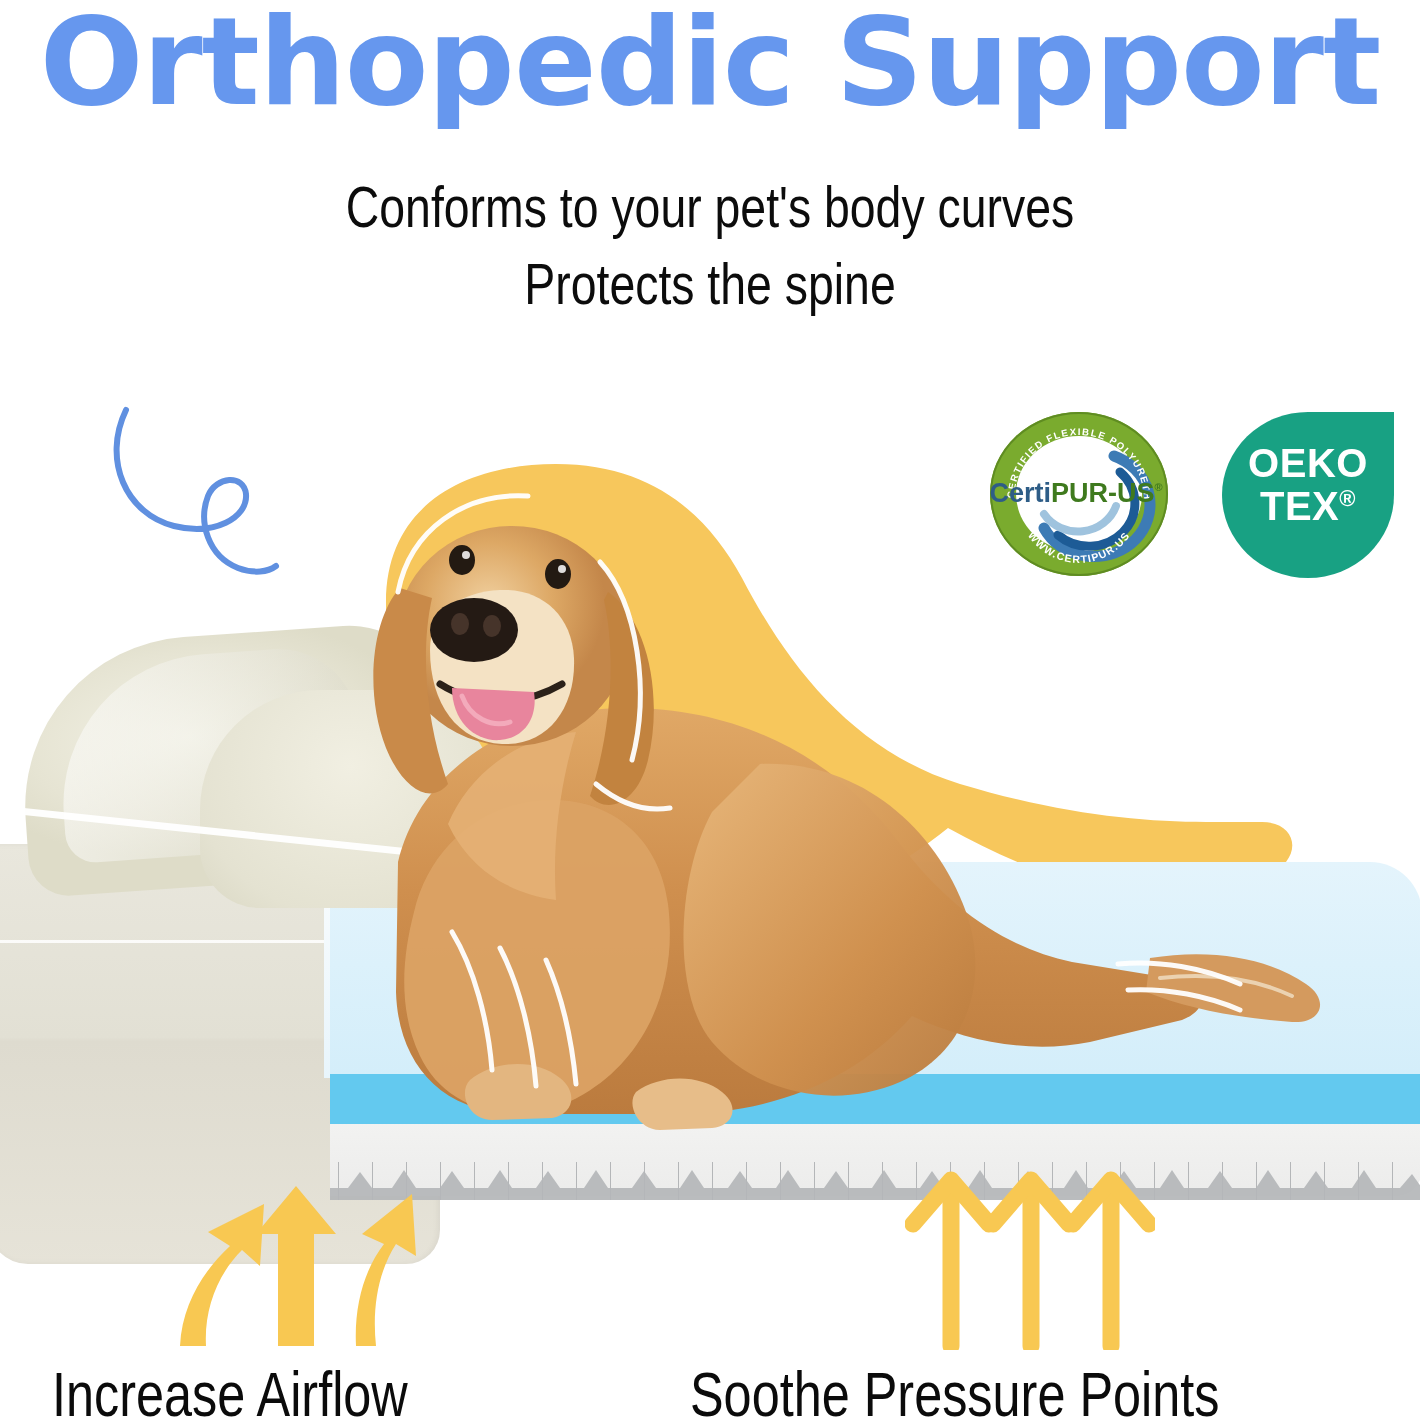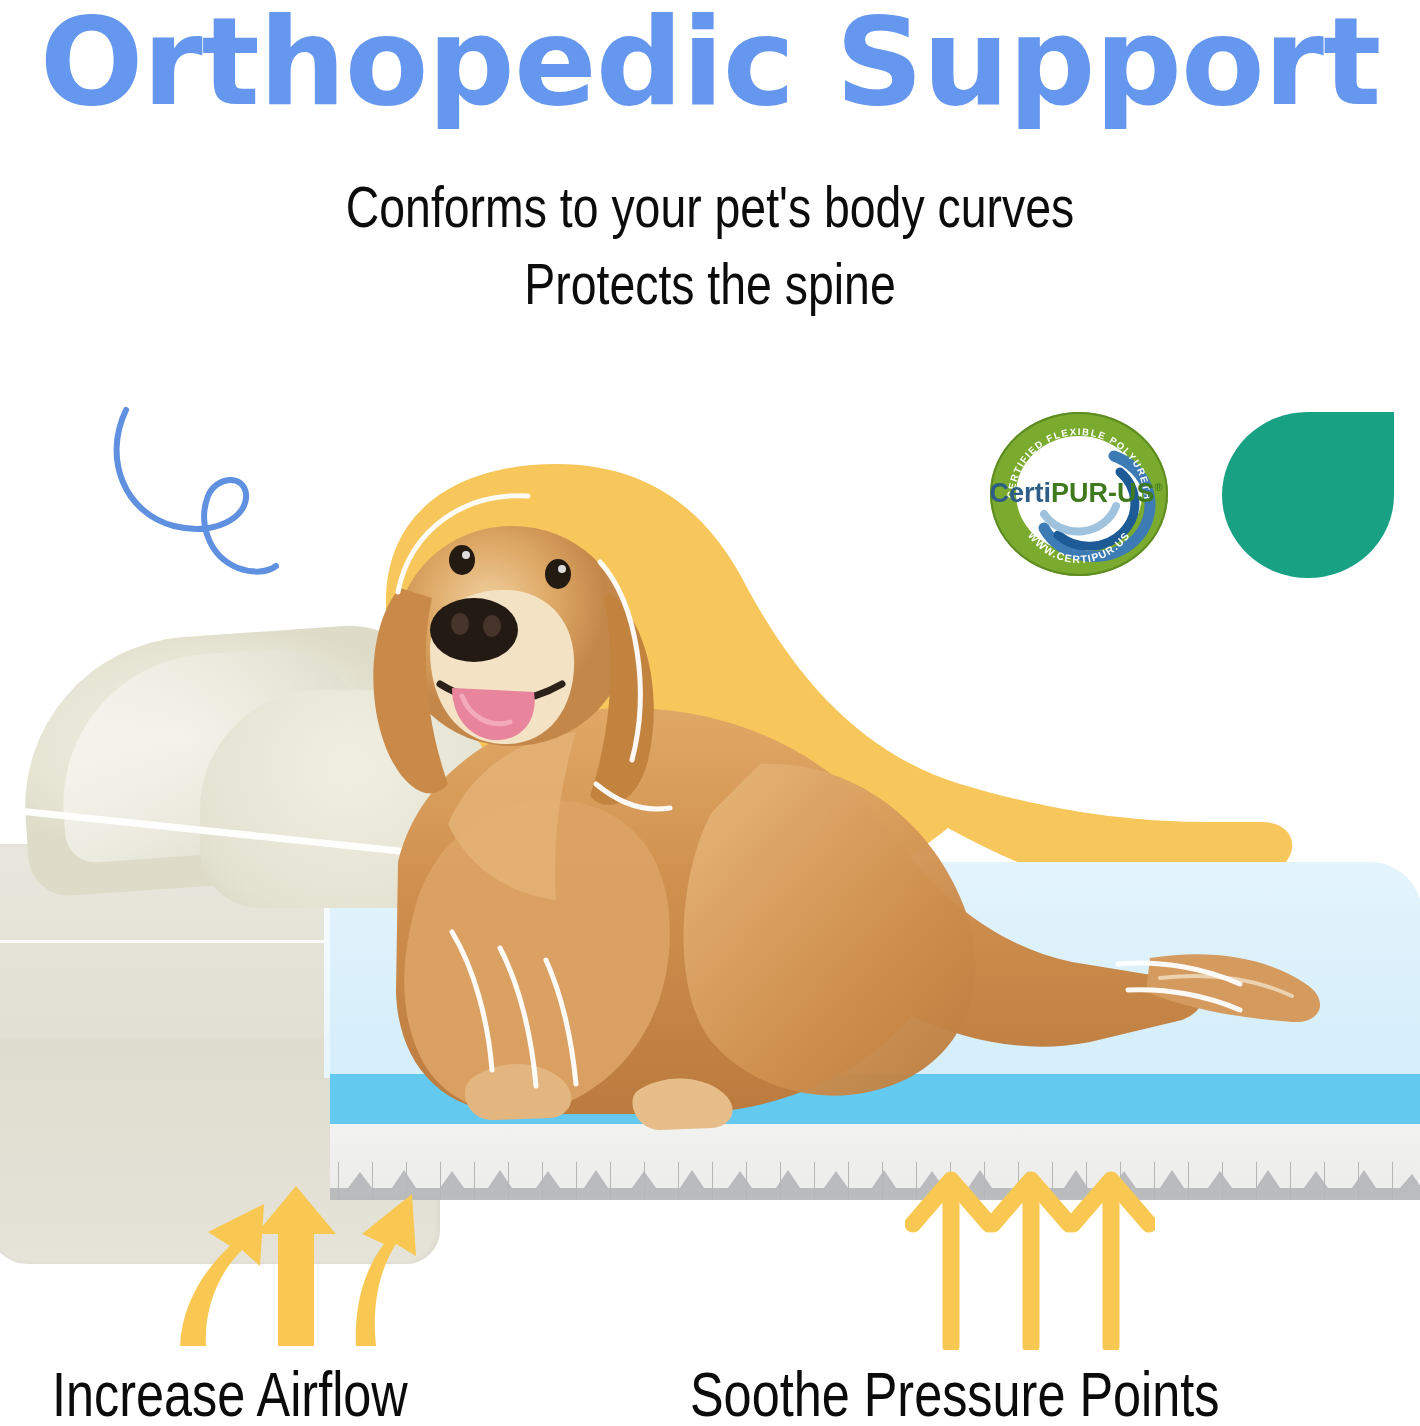--- a/index.html
+++ b/index.html
@@ -172,20 +172,24 @@
       </text>
 
       <text x="88" y="92" text-anchor="middle" font-family="'Liberation Sans',sans-serif" font-weight="bold" font-size="27">
         <tspan fill="#2e5d87">Certi</tspan><tspan fill="#3f7a1e">PUR-US</tspan><tspan fill="#3f7a1e" font-size="11" dy="-11">®</tspan>
       </text>
     </svg>
   </div>
 
   <div class="badge-oeko">
     <div class="oeko-shape"></div>
+    <div class="oeko-text">
+      <div>OEKO</div>
+      <div><span>TEX</span><span class="reg">®</span></div>
+    </div>
   </div>
 </div>
 
 <div class="scene">
 
   <svg class="halo" viewBox="0 0 1420 920">
     <path d="M386 210 C386 110 470 72 556 72 C650 72 706 120 742 186
              C790 278 856 360 960 392 C1060 422 1140 430 1206 430
              L1262 430 C1290 430 1300 452 1286 470
              C1258 506 1212 518 1168 512

